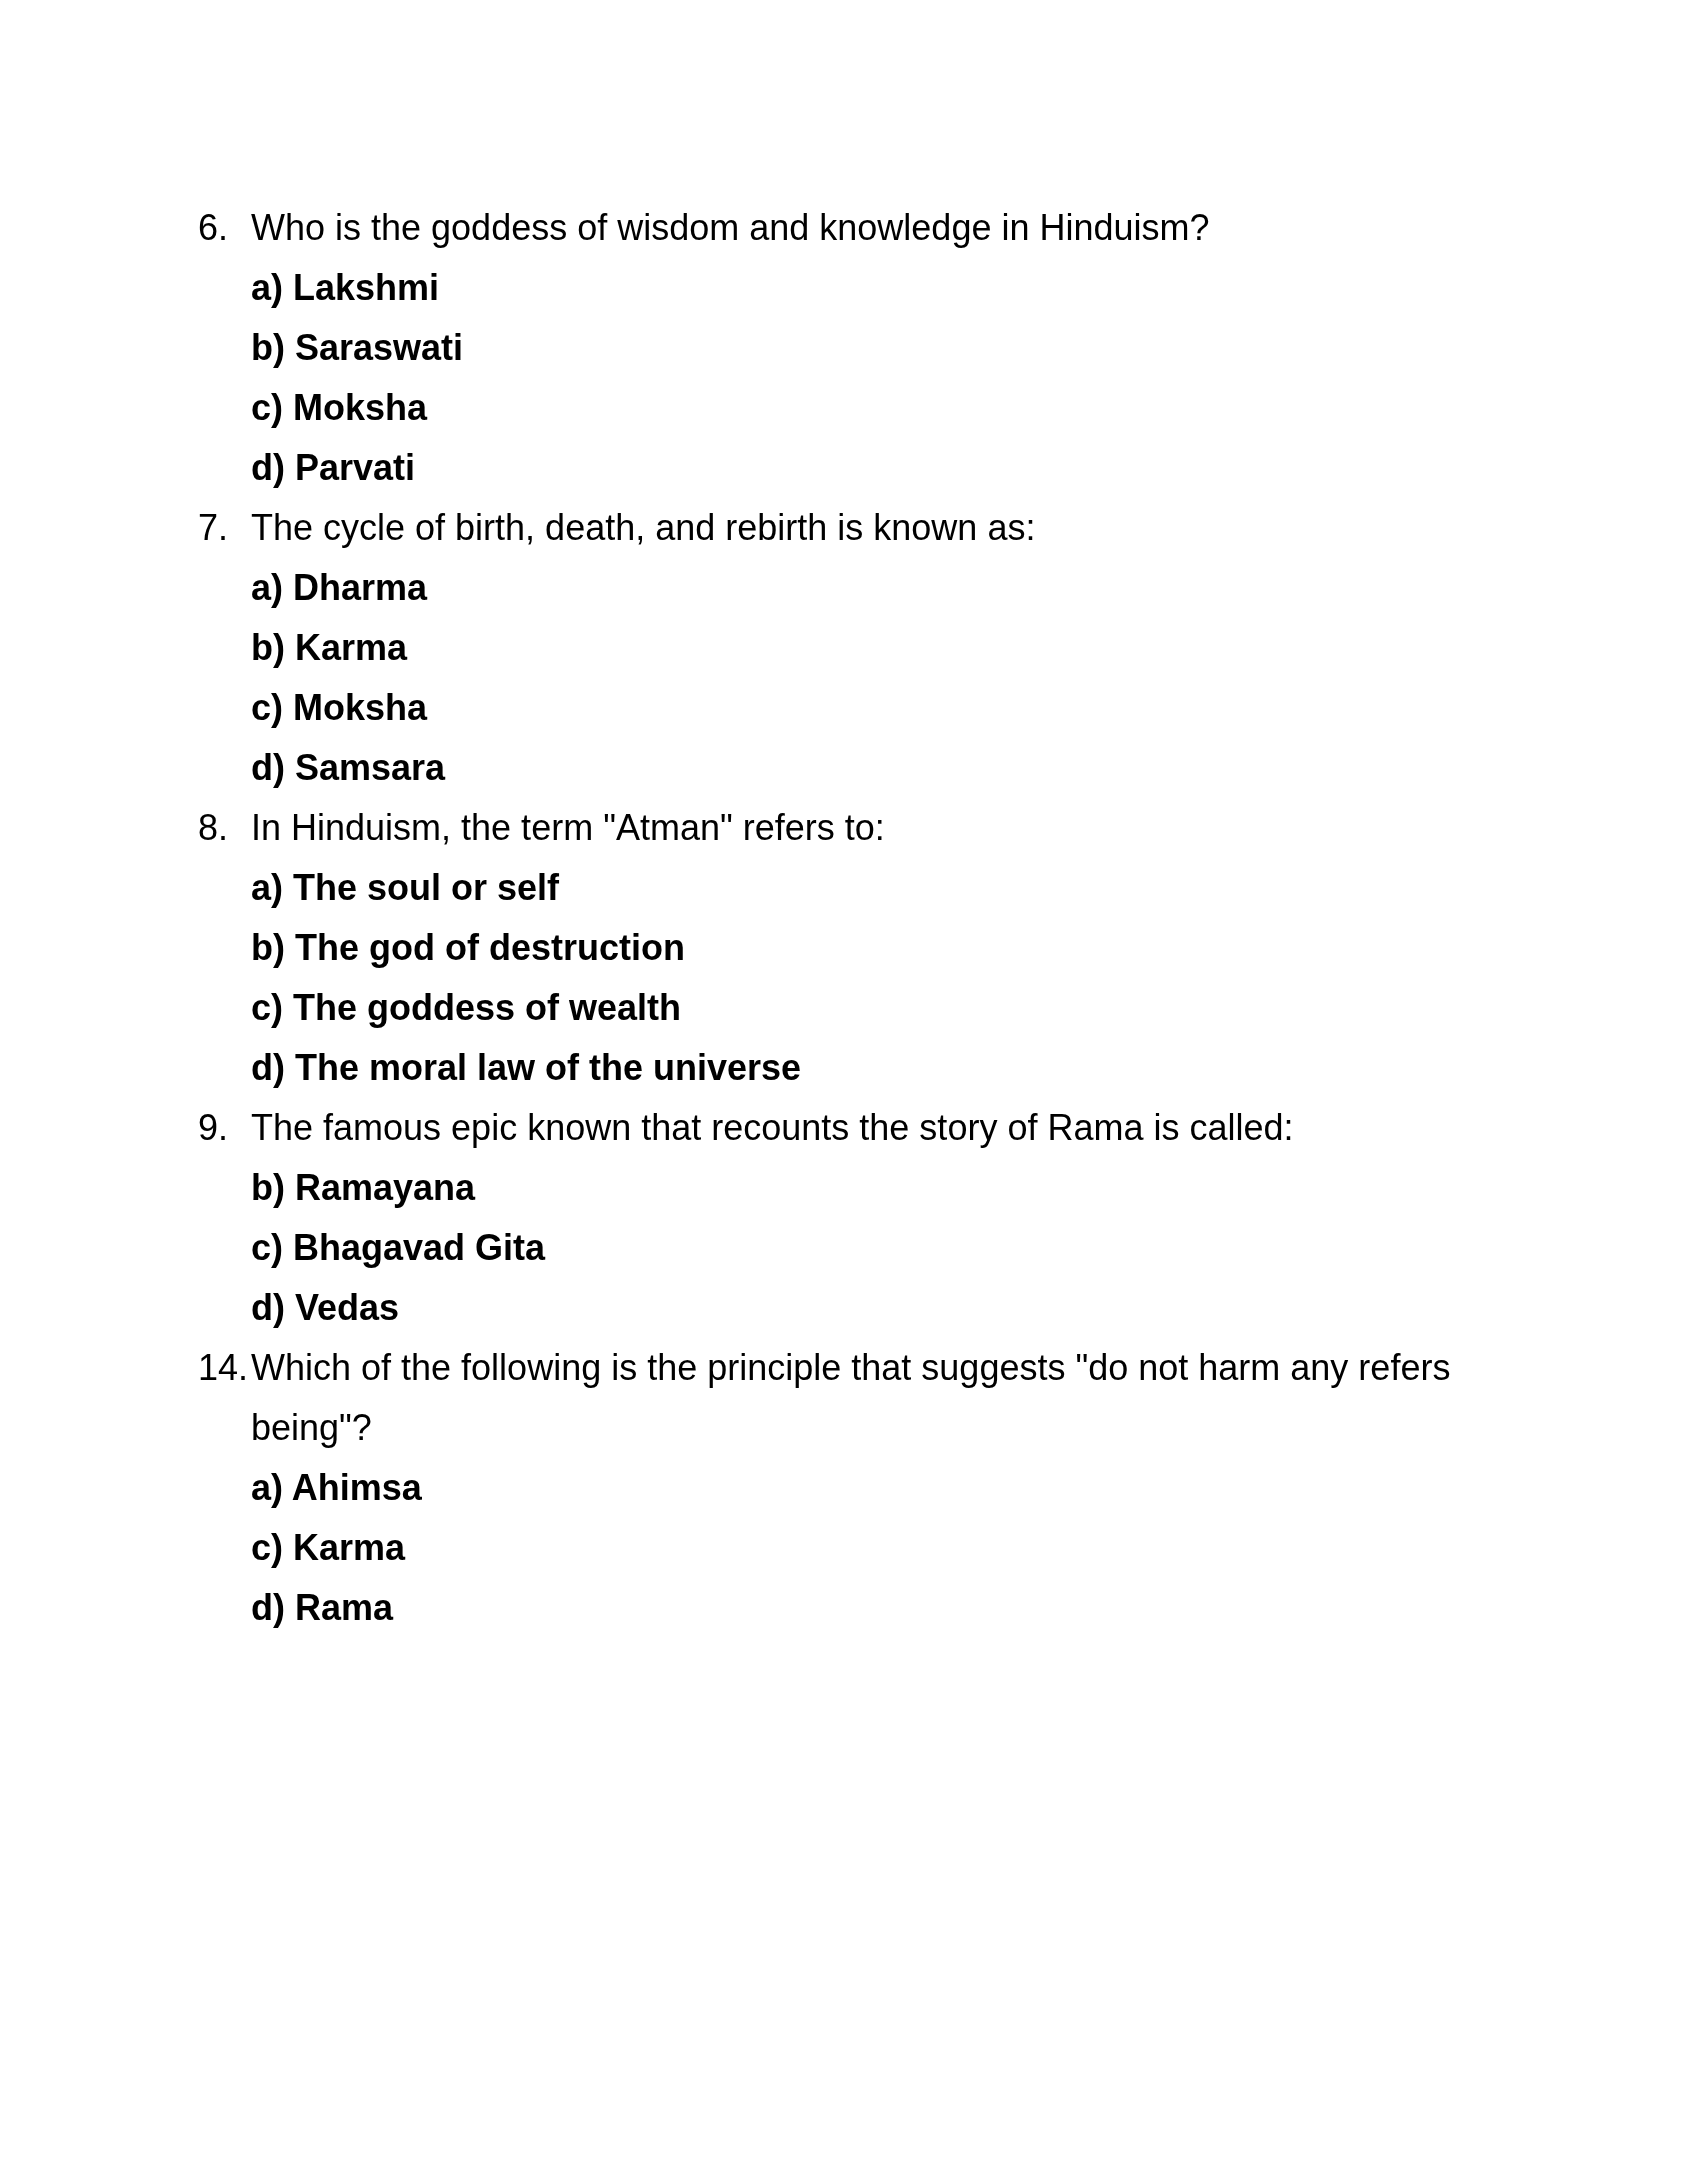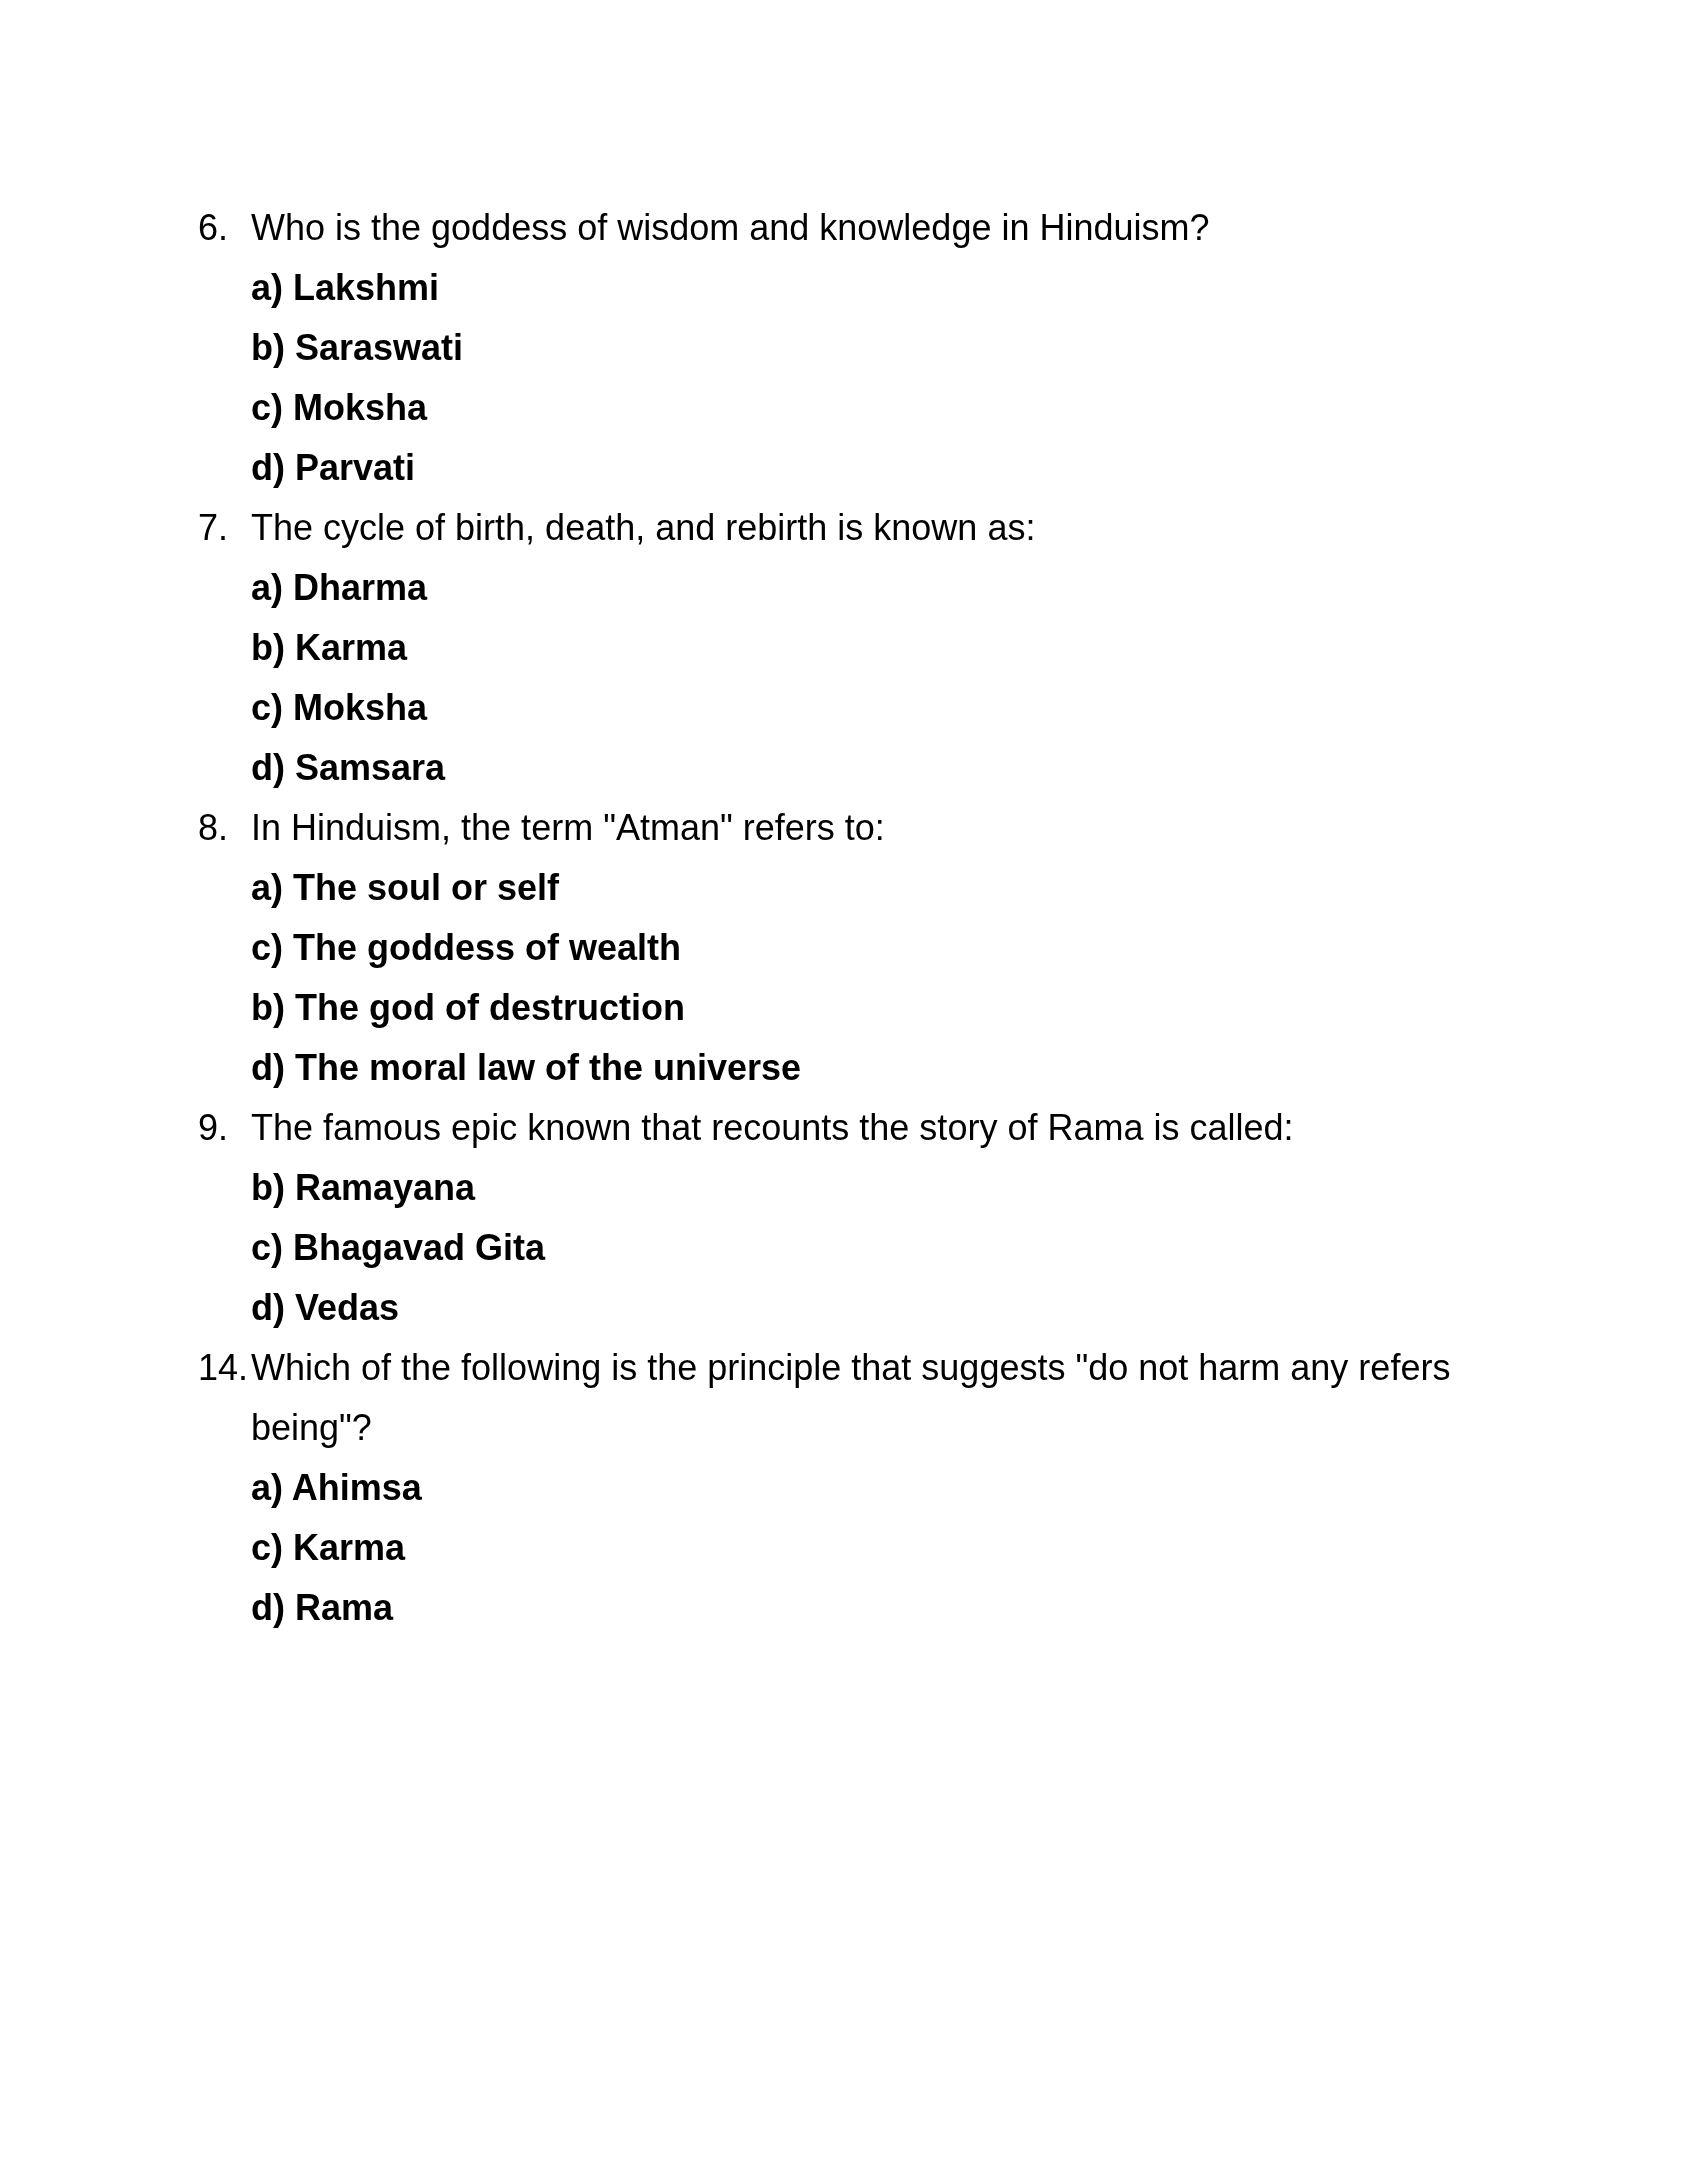--- a/index.html
+++ b/index.html
@@ -90,24 +90,24 @@
 
     <div class="q-block">
       <div class="q-row">
         <span class="q-num">8.</span>
         <span class="q-text">In Hinduism, the term "Atman" refers to:</span>
       </div>
       <div class="opt-row">
         <span class="opt-marker">a)</span> <span class="opt-text">The soul or self</span>
       </div>
       <div class="opt-row">
-        <span class="opt-marker">c)</span> <span class="opt-text">The goddess of wealth</span>
+        <span class="opt-marker">b)</span> <span class="opt-text">The god of destruction</span>
       </div>
       <div class="opt-row">
-        <span class="opt-marker">b)</span> <span class="opt-text">The god of destruction</span>
+        <span class="opt-marker">c)</span> <span class="opt-text">The goddess of wealth</span>
       </div>
       <div class="opt-row">
         <span class="opt-marker">d)</span> <span class="opt-text">The moral law of the universe</span>
       </div>
     </div>
 
     <div class="q-block">
       <div class="q-row">
         <span class="q-num">9.</span>
         <span class="q-text">The famous epic known that recounts the story of Rama is called:</span>

